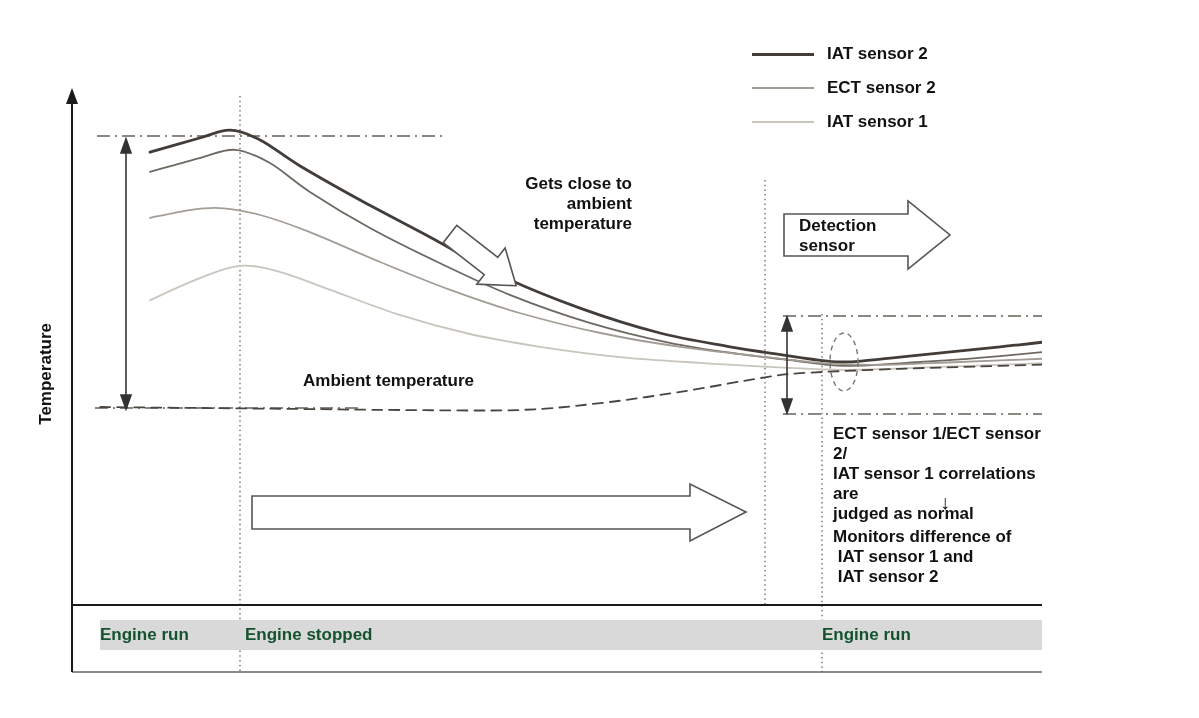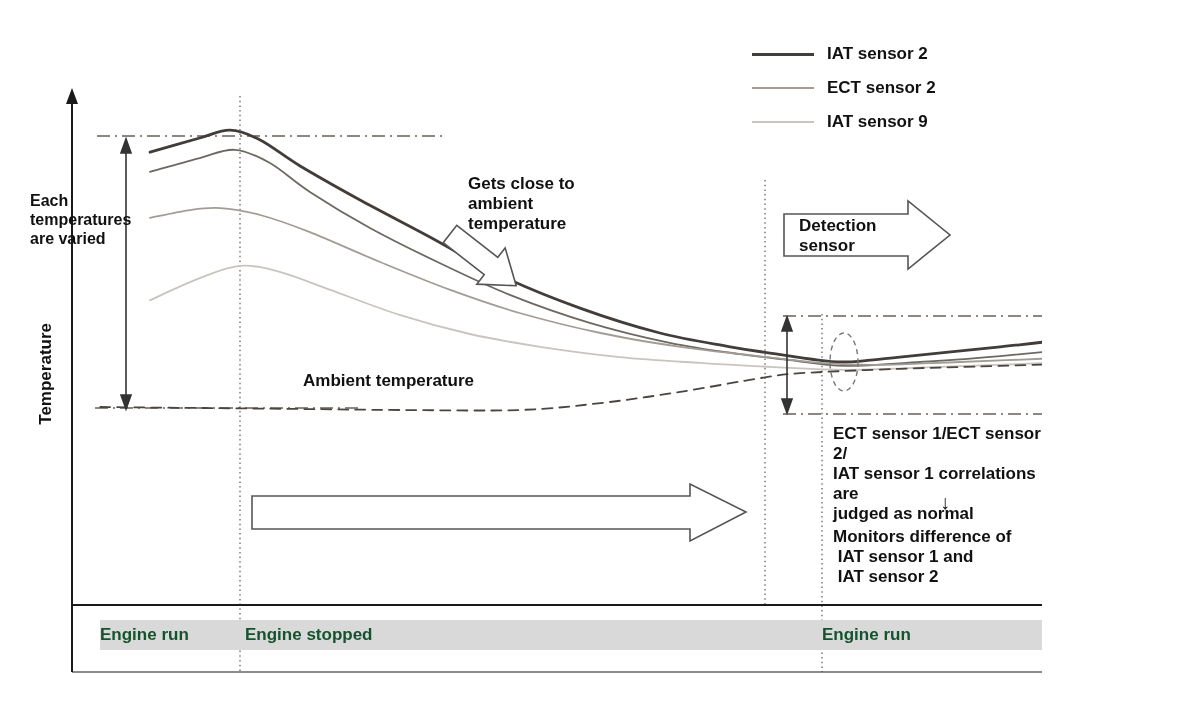--- a/index.html
+++ b/index.html
@@ -1,21 +1,21 @@
 <!DOCTYPE html>
 <html><head>
 <meta charset="utf-8">
 <style>
   html,body{margin:0;padding:0;background:#ffffff;}
   #canvas{position:relative;width:1042px;height:718px;background:#fff;overflow:hidden;
           font-family:"Liberation Sans",sans-serif;}
   #layer{position:absolute;left:0;top:0;}
   .label{position:absolute;font-weight:700;color:#111;font-size:17px;line-height:1.18;
          white-space:pre-wrap;}
-  .center{text-align:left;}
+  .center{text-align:right;}
   .ylabel{writing-mode:vertical-rl;transform:rotate(180deg);}
   .legend{position:absolute;left:752px;top:44px;}
   .legend-row{display:flex;align-items:center;height:20px;margin-bottom:14px;}
   .legend-line{display:inline-block;width:62px;height:2px;margin-right:13px;background:#000;}
   .legend-label{font-weight:700;font-size:17px;color:#111;}
   .band{position:absolute;left:100px;top:620px;width:970px;height:30px;background:#d9d9d9;}
   .band-label{position:absolute;top:625px;font-weight:700;font-size:17px;color:#14532d;text-align:left;}
 </style>
 </head>
 <body>
@@ -79,28 +79,25 @@
     <div class="legend-row">
       <span class="legend-line" style="background: rgb(67, 61, 57); height: 3px;"></span>
       <span class="legend-label">IAT sensor 2</span>
     </div>
     <div class="legend-row">
       <span class="legend-line" style="background: rgb(162, 156, 149); height: 2px;"></span>
       <span class="legend-label">ECT sensor 2</span>
     </div>
     <div class="legend-row">
       <span class="legend-line" style="background: rgb(201, 196, 190); height: 2px;"></span>
-      <span class="legend-label">IAT sensor 9</span>
+      <span class="legend-label">IAT sensor 1</span>
     </div>
   </div>
 
   <div class="label ylabel" style="left:36px;top:323px">Temperature</div>
-  <div class="label" style="left:30px;top:192px;font-size:16px">Each
-temperatures
-are varied</div>
   <div class="label center" style="left:468px;top:174px;width:164px">Gets close to
 ambient
 temperature</div>
   <div class="label" style="left:799px;top:216px">Detection
 sensor</div>
   <div class="label" style="left:303px;top:371px">Ambient temperature</div>
   <div class="label" style="left:833px;top:424px">ECT sensor 1/ECT sensor 2/
 IAT sensor 1 correlations are
 judged as normal</div>
   <div class="label" style="left:940px;top:491px;font-size:20px">↓</div>

